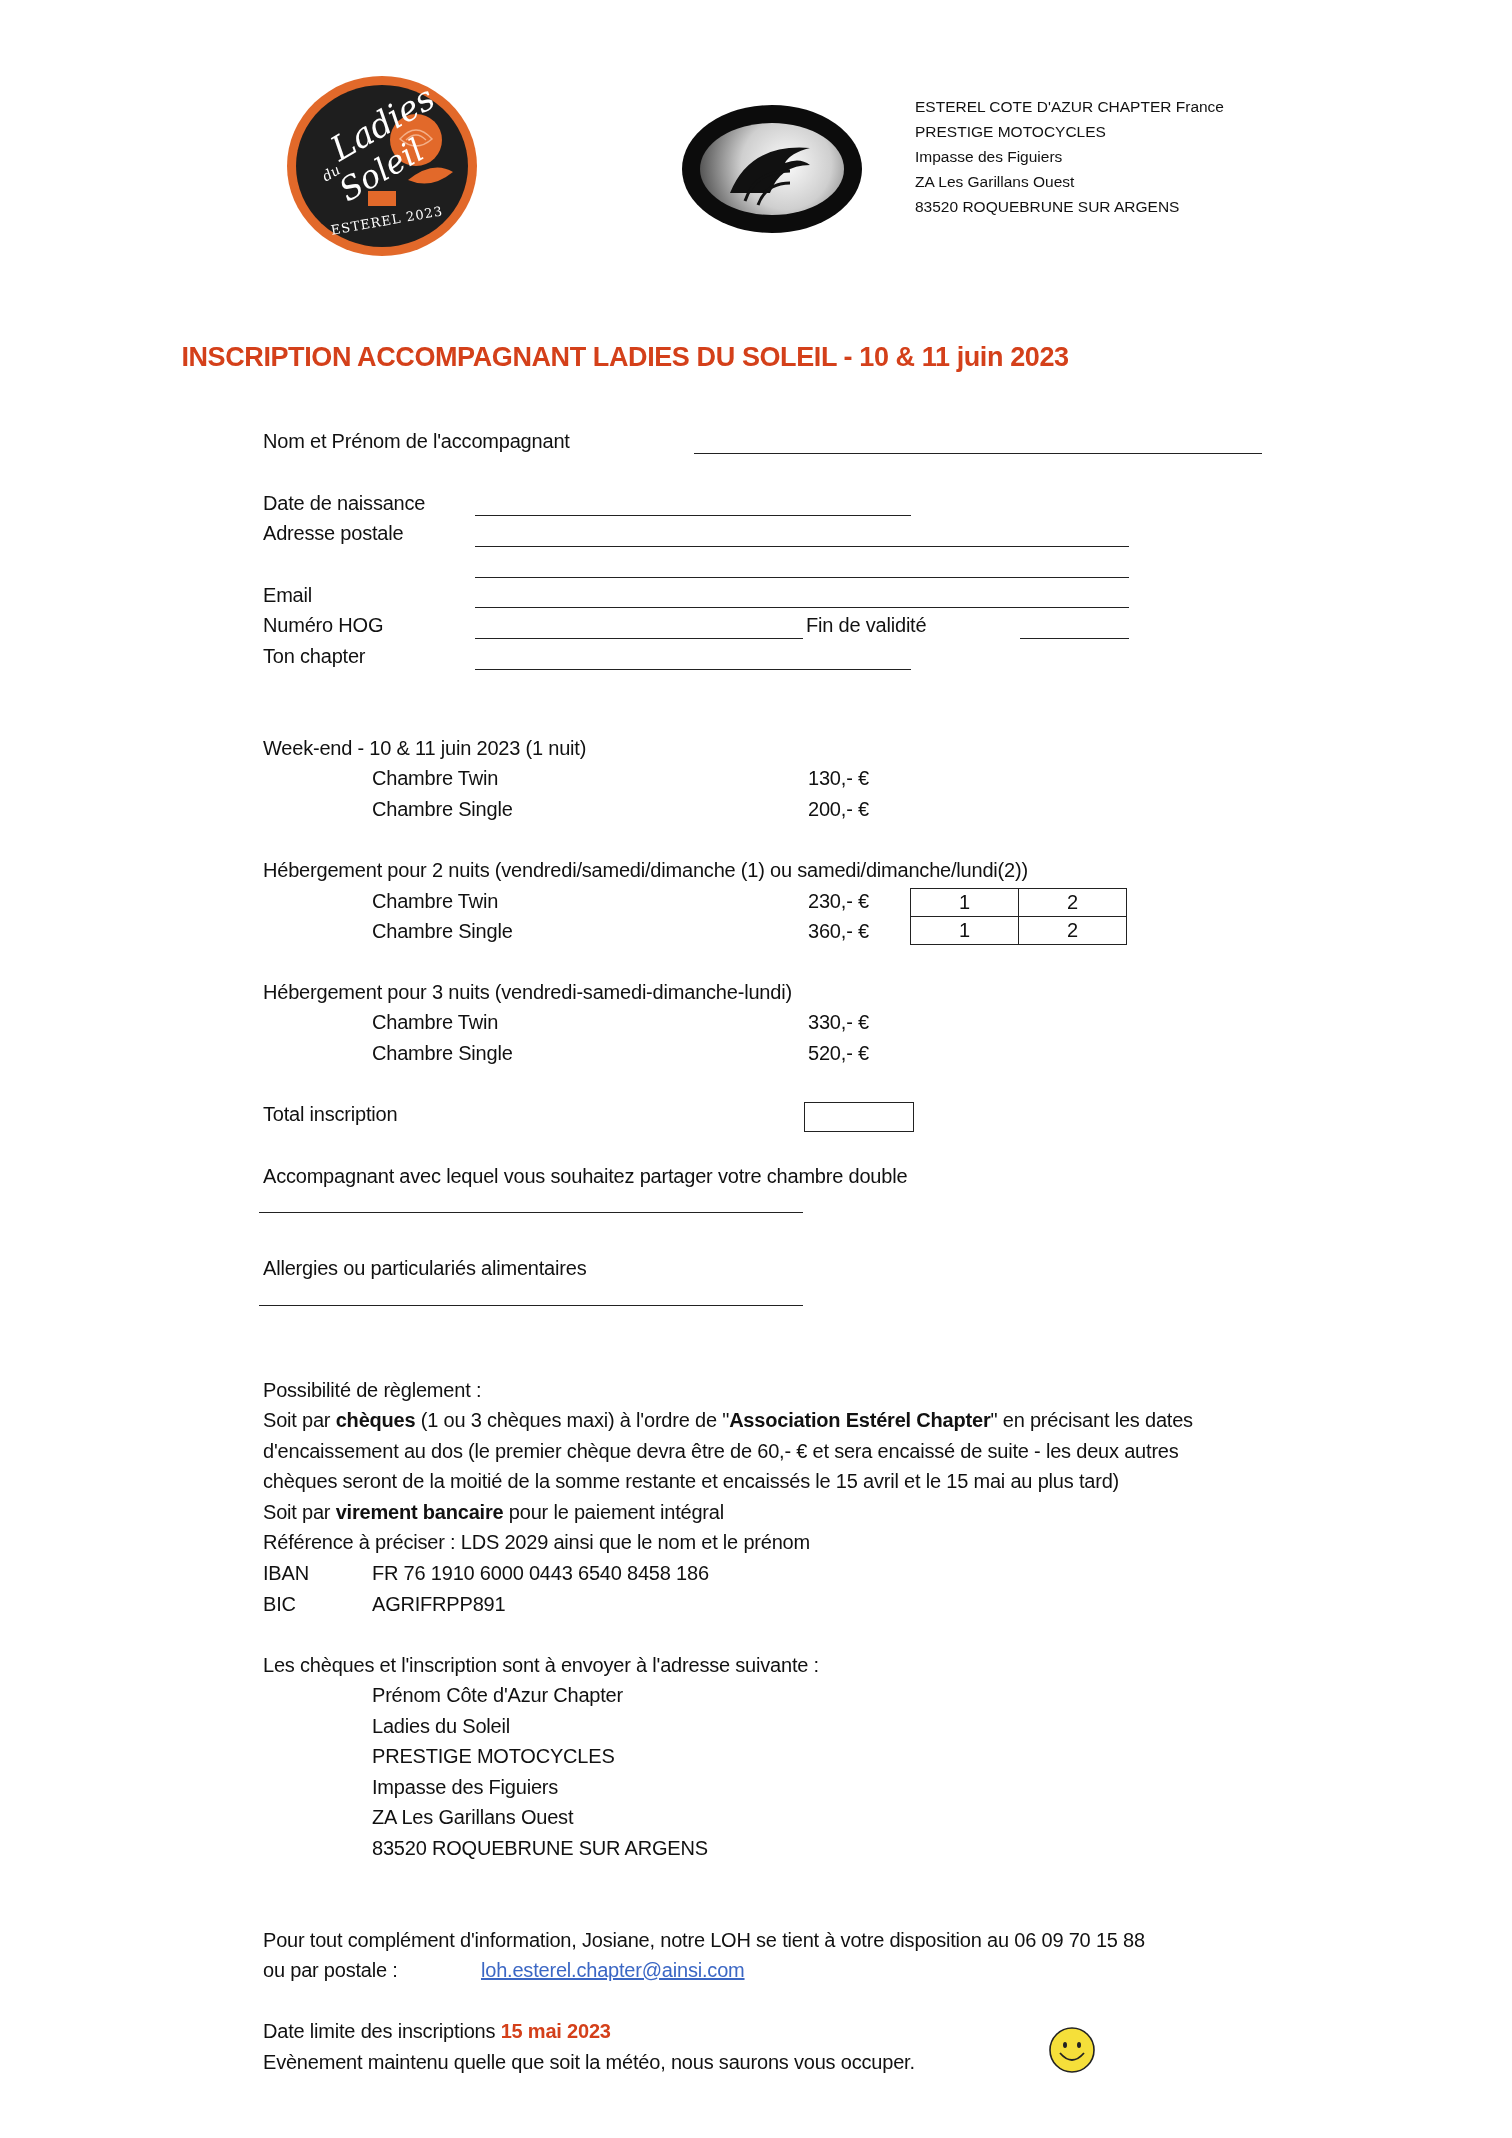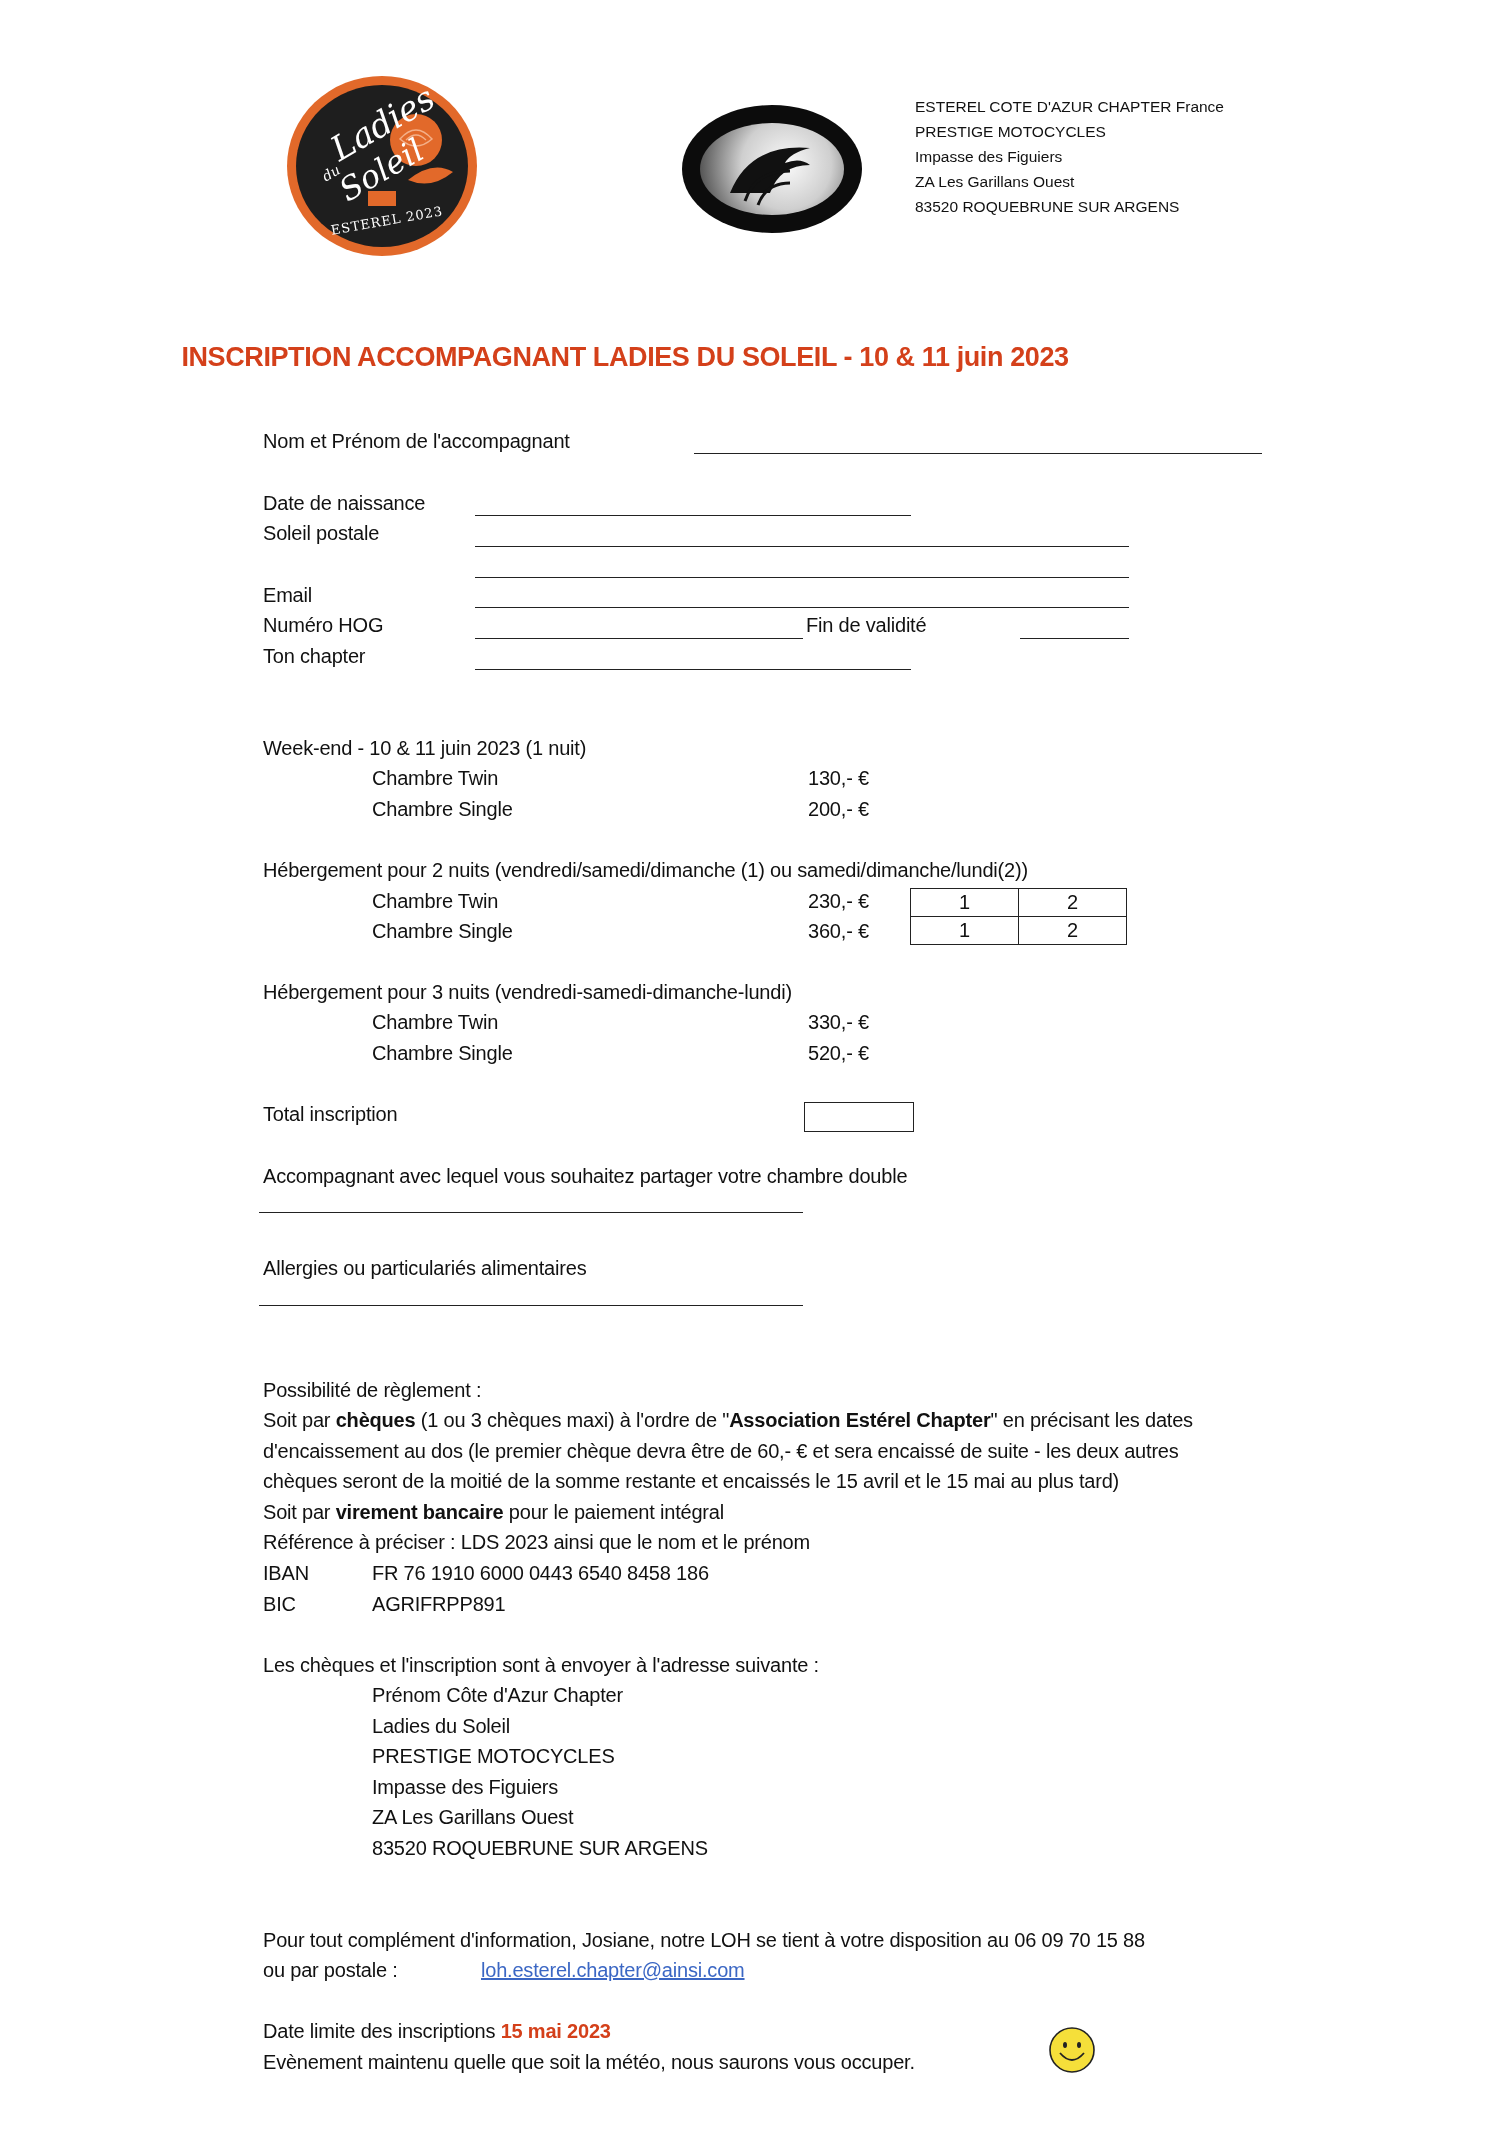--- a/index.html
+++ b/index.html
@@ -69,21 +69,21 @@
 </div>
 
 <div class="title">INSCRIPTION ACCOMPAGNANT LADIES DU SOLEIL - 10 &amp; 11 juin 2023</div>
 
 <div class="t" style="left:263px;top:426px;">Nom et Prénom de l'accompagnant</div>
 <div class="line" style="left:694px;top:453px;width:568px;"></div>
 
 <div class="t" style="left:263px;top:488px;">Date de naissance</div>
 <div class="line" style="left:475px;top:515px;width:436px;"></div>
 
-<div class="t" style="left:263px;top:518px;">Soleil postale</div>
+<div class="t" style="left:263px;top:518px;">Adresse postale</div>
 <div class="line" style="left:475px;top:546px;width:654px;"></div>
 <div class="line" style="left:475px;top:577px;width:654px;"></div>
 
 <div class="t" style="left:263px;top:580px;">Email</div>
 <div class="line" style="left:475px;top:607px;width:654px;"></div>
 
 <div class="t" style="left:263px;top:610px;text-align:center;">Numéro HOG</div>
 <div class="line" style="left:475px;top:638px;width:328px;"></div>
 <div class="t" style="left:806px;top:610px;">Fin de validité</div>
 <div class="line" style="left:1020px;top:638px;width:109px;"></div>
@@ -133,21 +133,21 @@
 
 <div class="t" style="left:263px;top:1375px;">Possibilité de règlement :</div>
 <div class="t" style="left:263px;top:1405px;">
   <span>Soit par </span><b>chèques</b><span> (1 ou 3 chèques maxi) à l'ordre de "</span><b>Association Estérel Chapter</b><span>" en précisant les dates</span>
 </div>
 <div class="t" style="left:263px;top:1436px;">d'encaissement au dos (le premier chèque devra être de 60,- € et sera encaissé de suite - les deux autres</div>
 <div class="t" style="left:263px;top:1466px;">chèques seront de la moitié de la somme restante et encaissés le 15 avril et le 15 mai au plus tard)</div>
 <div class="t" style="left:263px;top:1497px;">
   <span>Soit par </span><b>virement bancaire</b><span> pour le paiement intégral</span>
 </div>
-<div class="t" style="left:263px;top:1527px;">Référence à préciser : LDS 2023 ainsi que le nom et le prénom</div>
+<div class="t" style="left:263px;top:1527px;">Référence à préciser : LDS 2029 ainsi que le nom et le prénom</div>
 <div class="t" style="left:263px;top:1558px;">IBAN</div>
 <div class="t indent" style="top:1558px;">FR 76 1910 6000 0443 6540 8458 186</div>
 <div class="t" style="left:263px;top:1589px;">BIC</div>
 <div class="t indent" style="top:1589px;">AGRIFRPP891</div>
 
 <div class="t" style="left:263px;top:1650px;">Les chèques et l'inscription sont à envoyer à l'adresse suivante :</div>
 <div class="t indent" style="top:1680px;">Prénom Côte d'Azur Chapter</div>
 <div class="t indent" style="top:1711px;">Ladies du Soleil</div>
 <div class="t indent" style="top:1741px;">PRESTIGE MOTOCYCLES</div>
 <div class="t indent" style="top:1772px;">Impasse des Figuiers</div>

